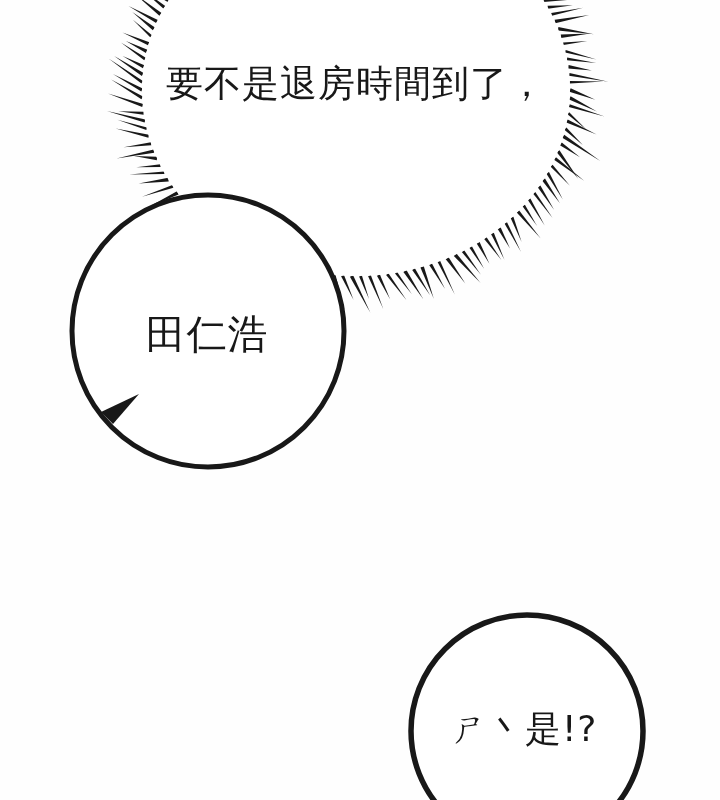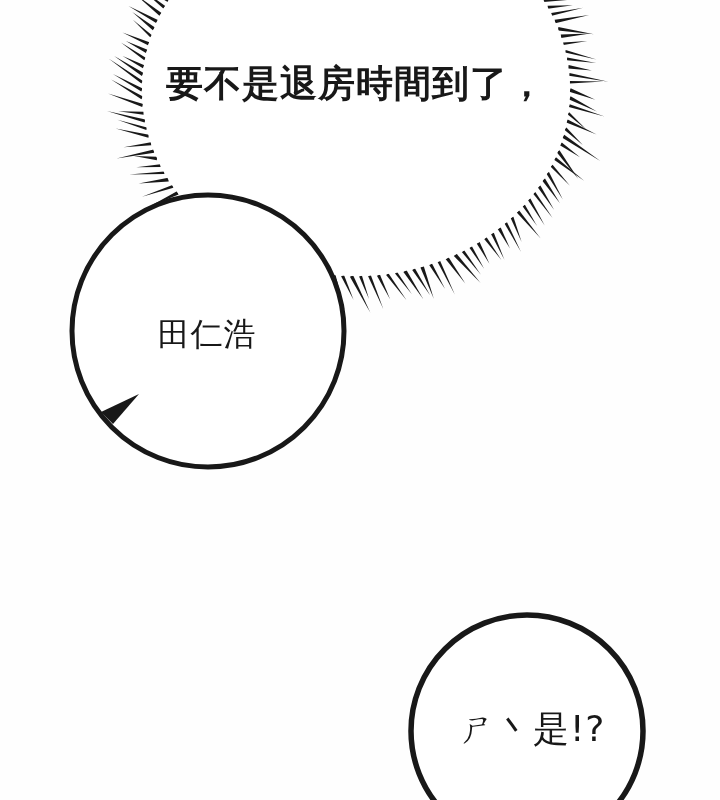--- a/index.html
+++ b/index.html
@@ -28,32 +28,32 @@
     color: var(--ink, #181818);
     letter-spacing: 1px;
     white-space: nowrap;
   }
   .shout-text {
     left: 0;
     top: 60px;
     width: 712px;
     font-size: 37px;
     line-height: 47px;
-    font-weight: 700;
+    font-weight: 400;
   }
   .name-text {
     left: 37px;
     top: 314px;
     width: 340px;
-    font-size: 32px;
+    font-size: 40px;
     line-height: 40px;
     font-weight: 500;
   }
   .reply-text {
-    left: 382px;
+    left: 374px;
     top: 708px;
     width: 300px;
     font-size: 36px;
     line-height: 42px;
     font-weight: 500;
   }
 </style>
 </head>
 <body>
 

